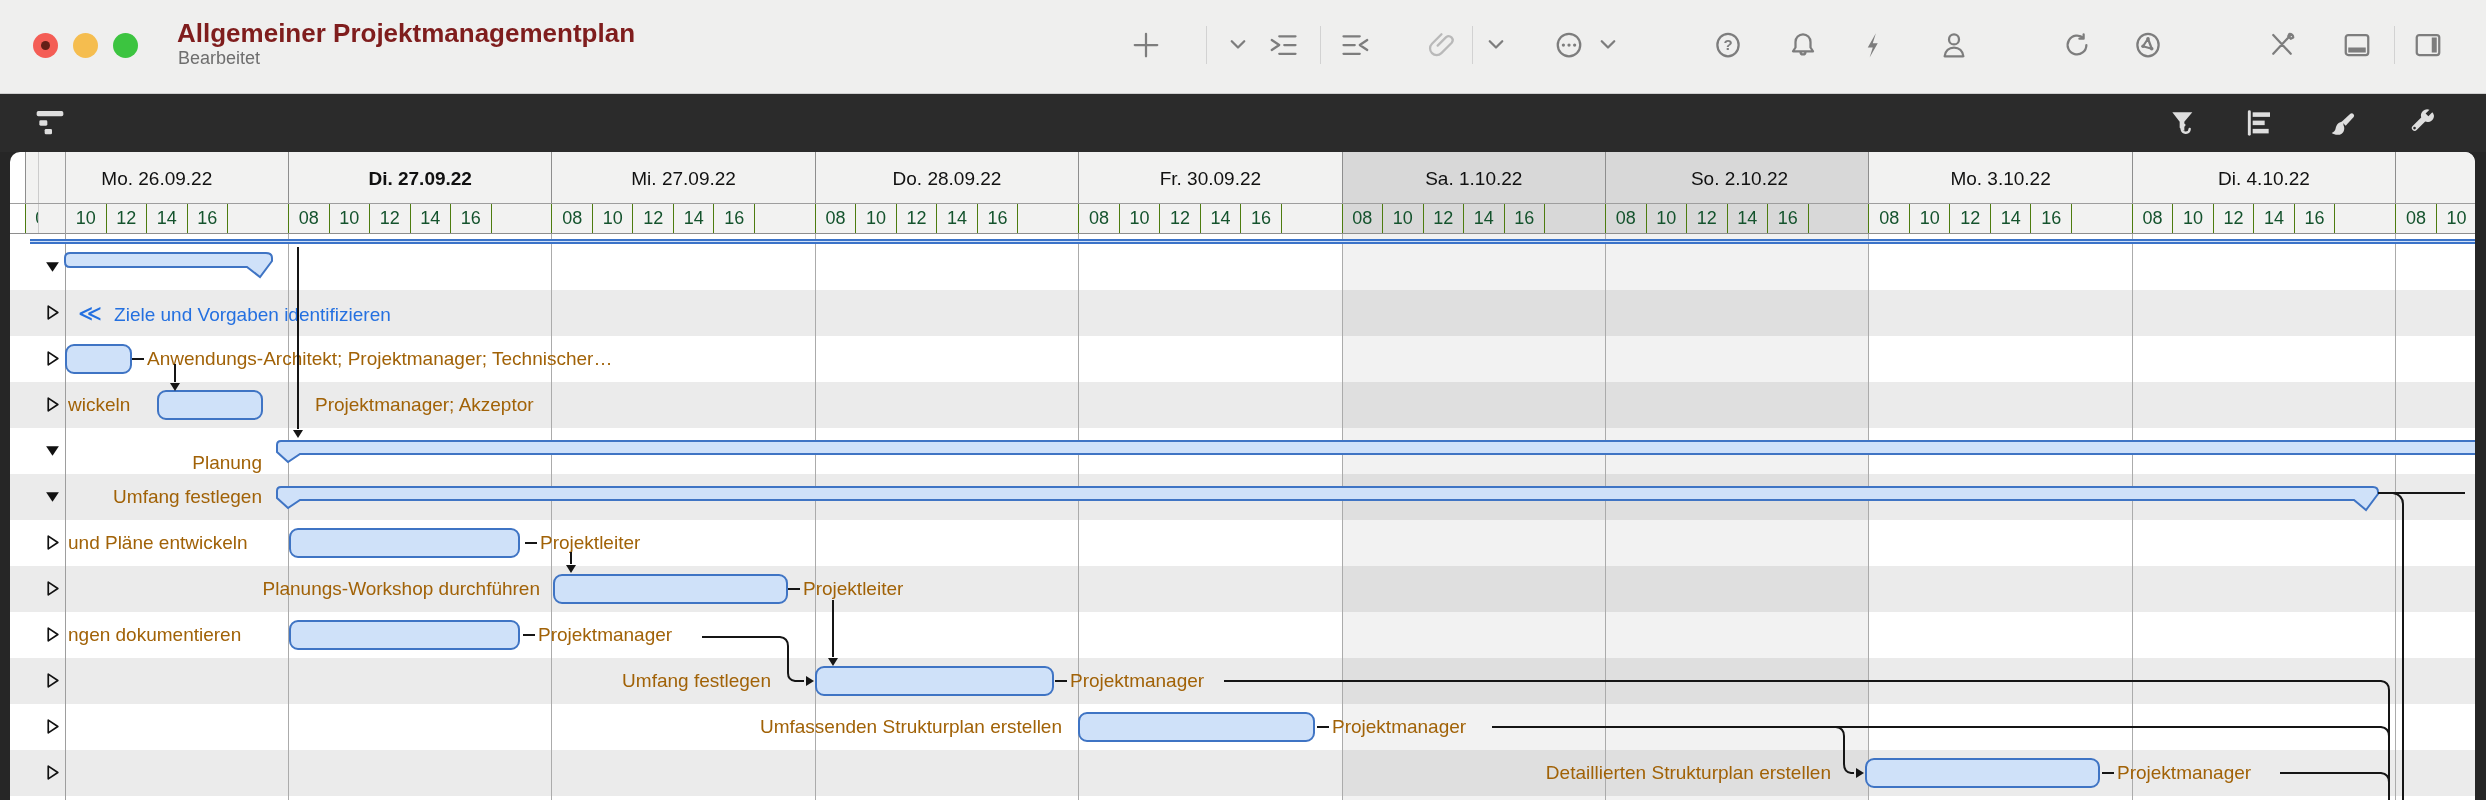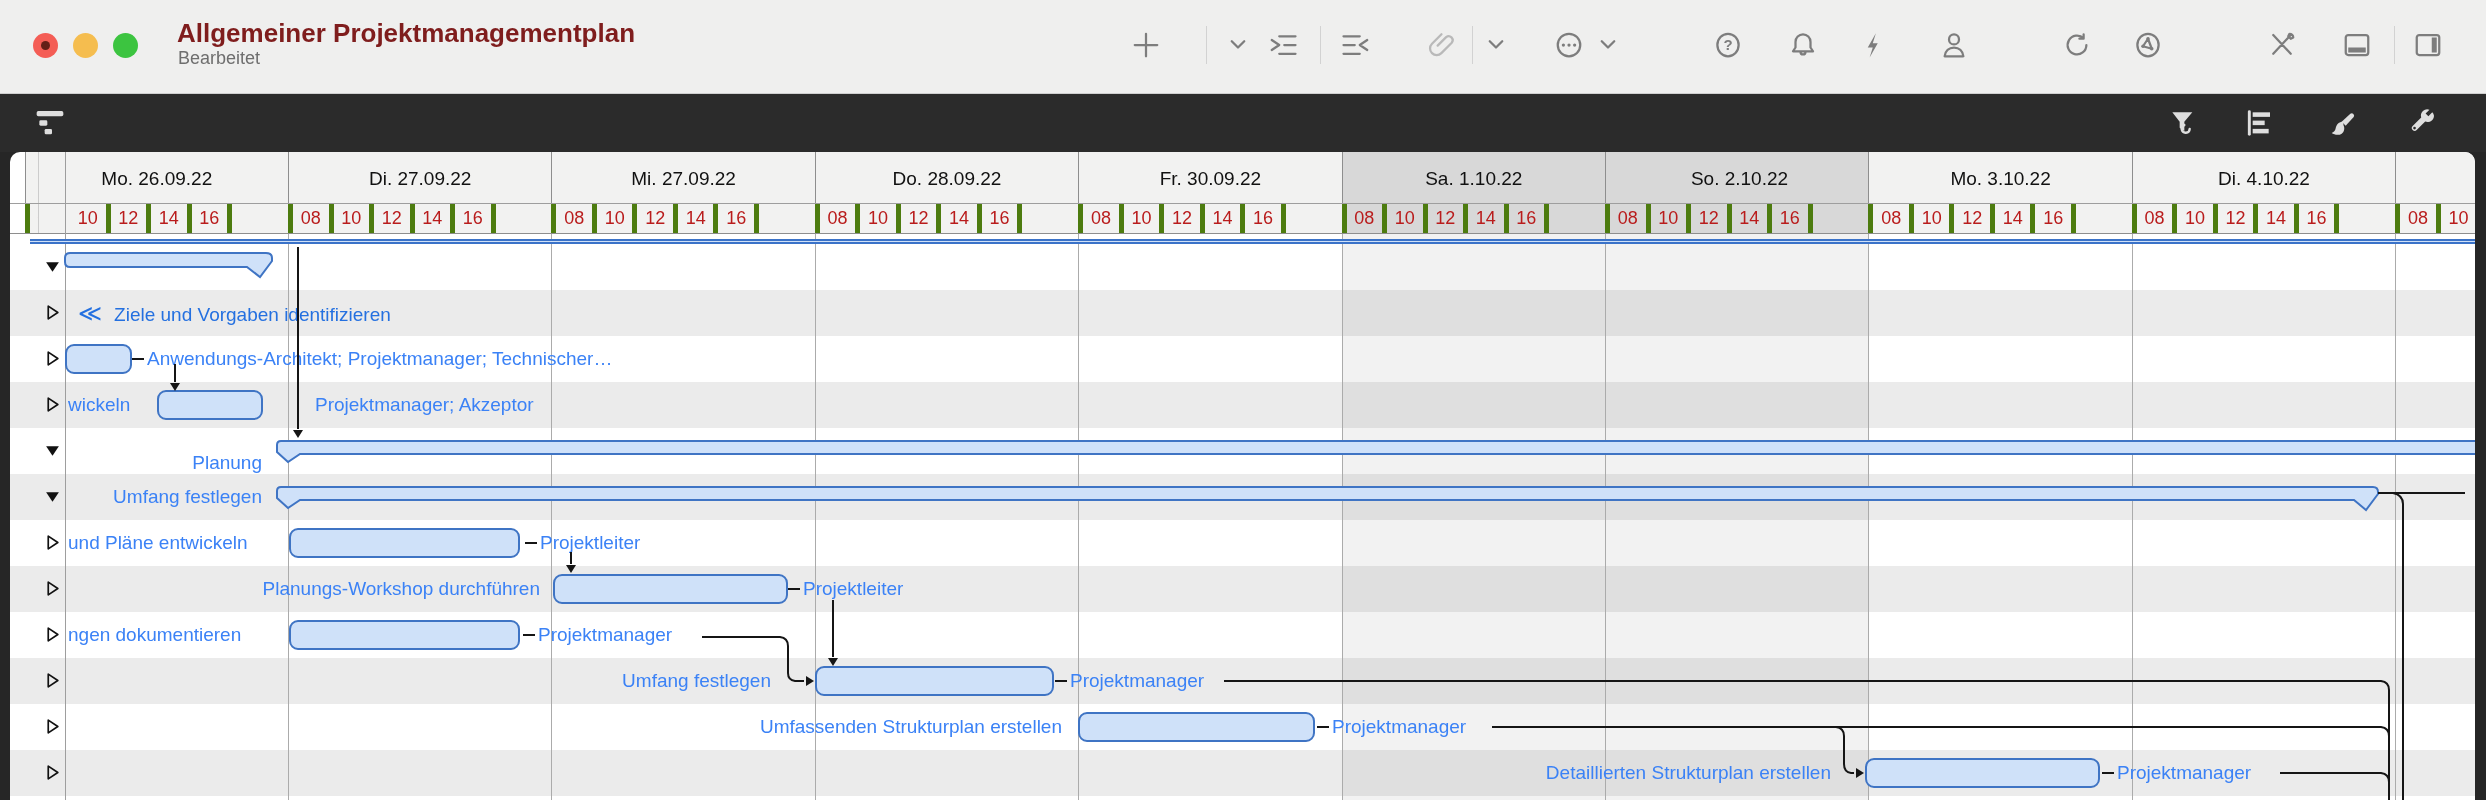--- a/index.html
+++ b/index.html
@@ -19,31 +19,31 @@
   #crumbbar{left:0;top:94px;width:2486px;height:58px;background:#2b2b2b;}
   #crumb-text{left:80px;top:0;height:58px;line-height:58px;font-size:22px;color:#ededed;white-space:nowrap;}
   #crumb-text .sep{color:#9a9a9a;padding:0 12px;}
   .cb-icon{top:13px;width:32px;height:32px;}
   
   #panel{left:10px;top:152px;width:2465px;height:648px;background:#ffffff;
          border-radius:10px 10px 0 0;overflow:hidden;}
   .hdr-day{top:0;height:51px;background:#f2f2f1;border-left:1px solid #8e8e8e;overflow:hidden;}
   .hdr-day .lbl{position:absolute;top:0;width:100%;height:51px;line-height:54px;text-align:center;
                 font-size:19px;color:#111;white-space:nowrap;}
-  .hdr-hour{top:51px;height:31px;background:#f2f2f1;border-left:5px solid #4d7c0f;
-            line-height:31px;text-align:center;font-size:18px;color:#b91c1c;overflow:hidden;}
+  .hdr-hour{top:51px;height:31px;background:#f2f2f1;border-left:1px solid #4d7c0f;
+            line-height:31px;text-align:center;font-size:18px;color:#14532d;overflow:hidden;}
   .weekend-hdr{background:#d8d8d8 !important;}
   #hdr-bottom{top:81px;height:1px;background:#8e8e8e;}
   #hdr-mid{top:51px;height:1px;background:#9e9e9e;}
   .day-grid{top:82px;width:1px;background:#ababab;}
   .band{left:0;width:2465px;background:#ebebeb;}
   .weekend-body{top:82px;background:rgba(0,0,0,0.052);}
   #gutter-hdr{top:0;height:81px;background:#f2f2f1;border-left:1px solid #cccccc;}
   .gbar{background:#cfe1f9;border:2px solid #3f74c4;border-radius:9px;height:30px;}
-  .task-name,.res-label{font-size:19px;color:#3b82f6;white-space:nowrap;}
+  .task-name,.res-label{font-size:19px;color:#a16207;white-space:nowrap;}
   .blue-task{font-size:19px;color:#2470e0;white-space:nowrap;}
   .blue-task .chev{font-size:23px;letter-spacing:-2px;margin-right:14px;}
   .dash{height:2px;background:#151515;}
   svg{position:absolute;overflow:visible;}
 </style>
 </head>
 <body>
 
 <div id="stage">
 
@@ -197,21 +197,21 @@
           </svg>
         </div>
       </div>
   </div>
 
   <div id="panel" class="abs">
     <div id="hdr-days">
         <div class="abs hdr-day" style="position: absolute; left: 14.6px; width: 263.4px; padding-left: 12px;">
           <div class="lbl" style="position: absolute; left: 0px;">Mo. 26.09.22</div>
         </div>
-        <div class="abs hdr-day" style="position: absolute; left: 278px; width: 263.4px;">
+        <div class="abs hdr-day" style="position: absolute; left: 278px; width: 263.4px; font-weight: bold;">
           <div class="lbl" style="position: absolute; left: 0px;">Di. 27.09.22</div>
         </div>
         <div class="abs hdr-day" style="position: absolute; left: 541.4px; width: 263.4px;">
           <div class="lbl" style="position: absolute; left: 0px;">Mi. 27.09.22</div>
         </div>
         <div class="abs hdr-day" style="position: absolute; left: 804.8px; width: 263.4px;">
           <div class="lbl" style="position: absolute; left: 0px;">Do. 28.09.22</div>
         </div>
         <div class="abs hdr-day" style="position: absolute; left: 1068.2px; width: 263.4px;">
           <div class="lbl" style="position: absolute; left: 0px;">Fr. 30.09.22</div>

